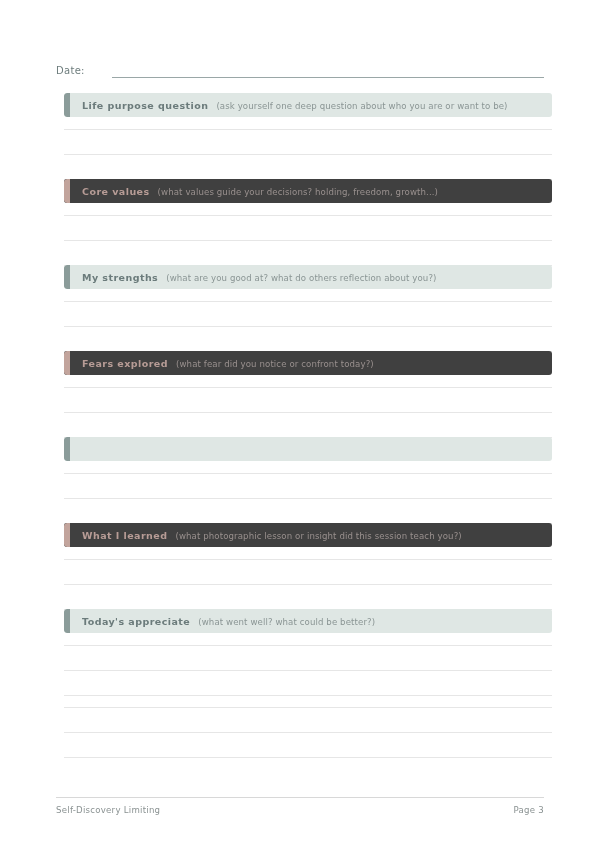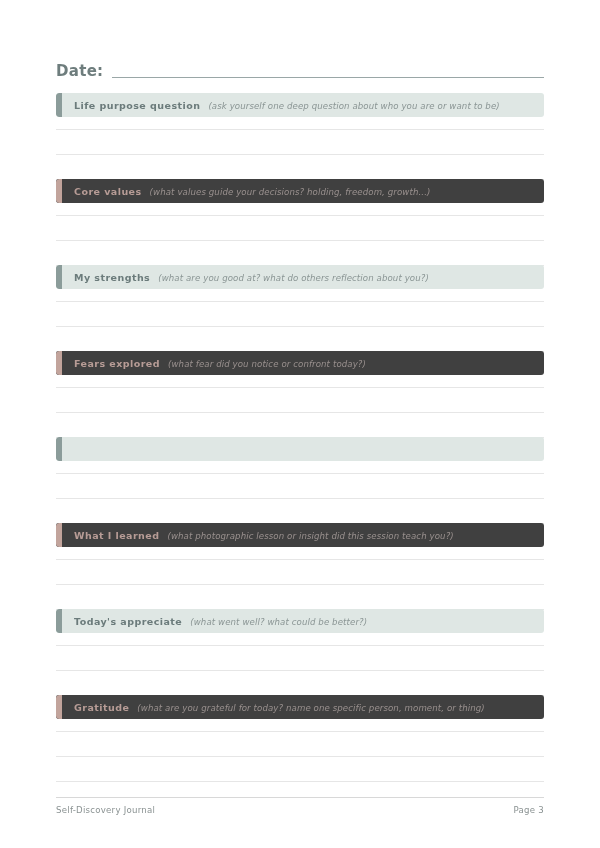--- a/index.html
+++ b/index.html
@@ -24,40 +24,40 @@
   .date-row {
     position: absolute;
     left: 56px;
     top: 58px;
     width: 488px;
     height: 22px;
     display: flex;
     align-items: flex-end;
   }
   .date-label {
-    font-size: 15px;
-    font-weight: bold;
+    font-size: 10px;
+    font-weight: normal;
     color: #6e7d7d;
     letter-spacing: 0.3px;
     line-height: 14px;
     padding-bottom: 2px;
     white-space: nowrap;
     width: 56px;
   }
   .date-line {
     flex: 1;
     height: 0;
     border-bottom: 1px solid #9aa7a7;
     margin-bottom: 2px;
   }
 
   
   .section {
     position: absolute;
-    left: 56px;
+    left: 64px;
     width: 488px;
   }
   .band {
     position: relative;
     height: 24px;
     border-radius: 3px;
     display: flex;
     align-items: center;
     overflow: hidden;
     box-sizing: border-box;
@@ -78,21 +78,20 @@
     white-space: nowrap;
     overflow: hidden;
   }
   .band-title {
     font-size: 9.5px;
     font-weight: bold;
     letter-spacing: 0.45px;
   }
   .band-hint {
     font-size: 8.6px;
-    font-style: italic;
     color: #8e9898;
     margin-left: 8px;
     letter-spacing: 0.1px;
   }
 
   
   .band.teal { background: #dfe7e4; }
   .band.teal .accent { background: #8b9c9a; }
   .band.teal .band-title { color: #6b7b7b; }
   .band.teal .band-hint { color: #8a9594; }
@@ -237,34 +236,27 @@
             <span class="band-hint">(what went well? what could be better?)</span>
           </div>
         </div>
         <div class="lines">
           <div class="rule r1"></div>
           <div class="rule r2"></div>
           <div class="rule r3"></div>
         </div>
       </div>
       <div class="section" style="top: 695px;">
-        <div class="band pink">
-          <span class="accent"></span>
-          <div class="band-text">
-            <span class="band-title">Gratitude</span>
-            <span class="band-hint">(what are you grateful for today? name one specific person, moment, or thing)</span>
-          </div>
-        </div>
         <div class="lines">
           <div class="rule r1"></div>
           <div class="rule r2"></div>
           <div class="rule r3"></div>
         </div>
       </div>
     </div>
 
   <div class="footer-divider"></div>
   <div class="footer">
-    <span>Self-Discovery Journal</span>
+    <span>Self-Discovery Limiting</span>
     <span>Page 3</span>
   </div>
 
 </div>
 
 </body></html>

